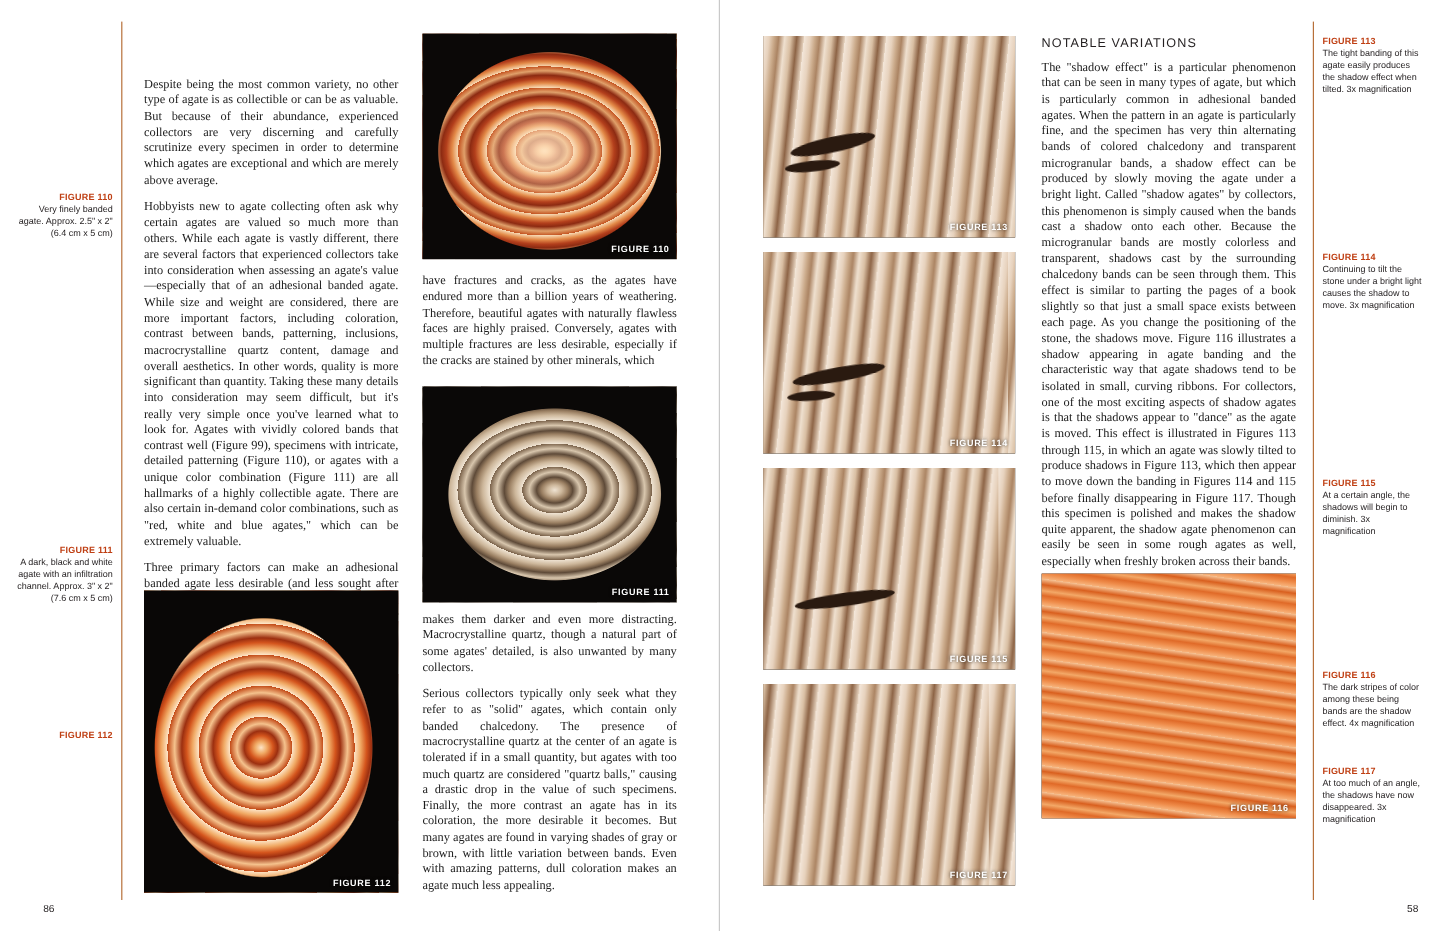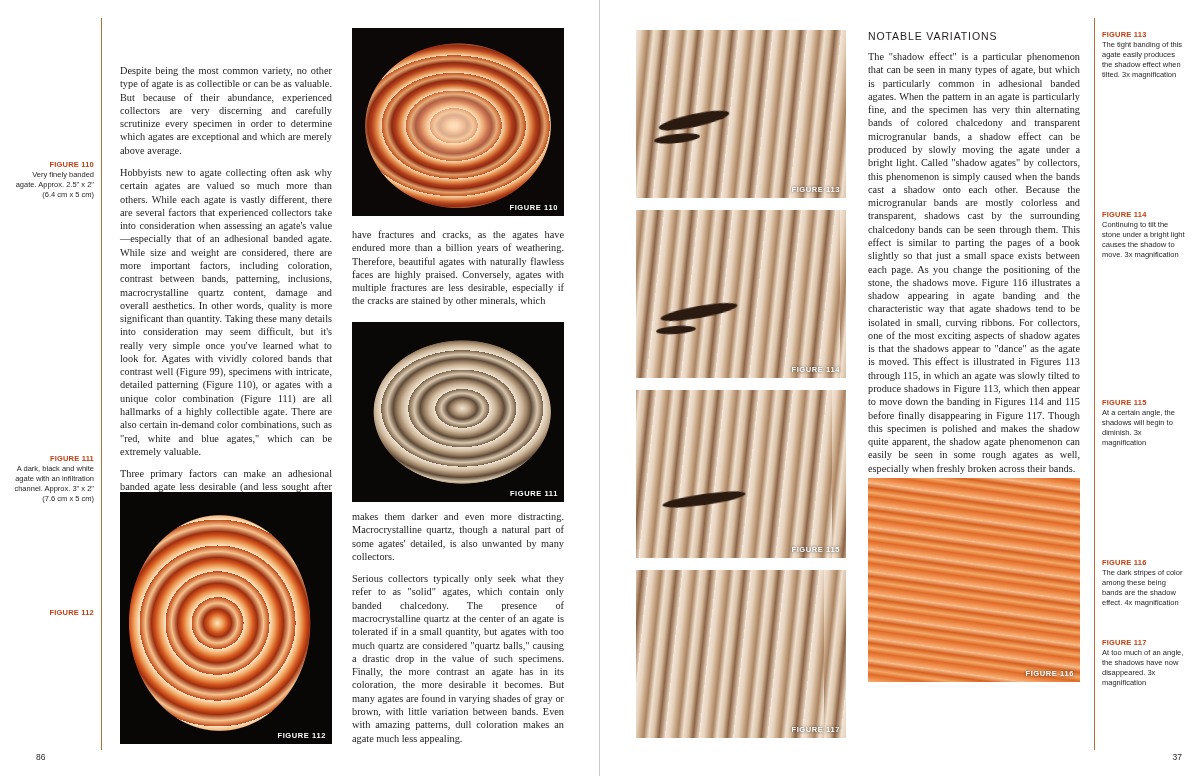--- a/index.html
+++ b/index.html
@@ -329,16 +329,16 @@
         <span class="hd">FIGURE 116</span>
         <span>The dark stripes of color among these being bands are the shadow effect. 4x magnification</span>
       </div>
 
       <div class="rcap" style="top:638px;">
         <span class="hd">FIGURE 117</span>
         <span>At too much of an angle, the shadows have now disappeared. 3x magnification</span>
       </div>
     </div>
 
-    <div class="pagenum right">37</div>
+    <div class="pagenum right">58</div>
   </div>
 
 </div>
 
 </body></html>

